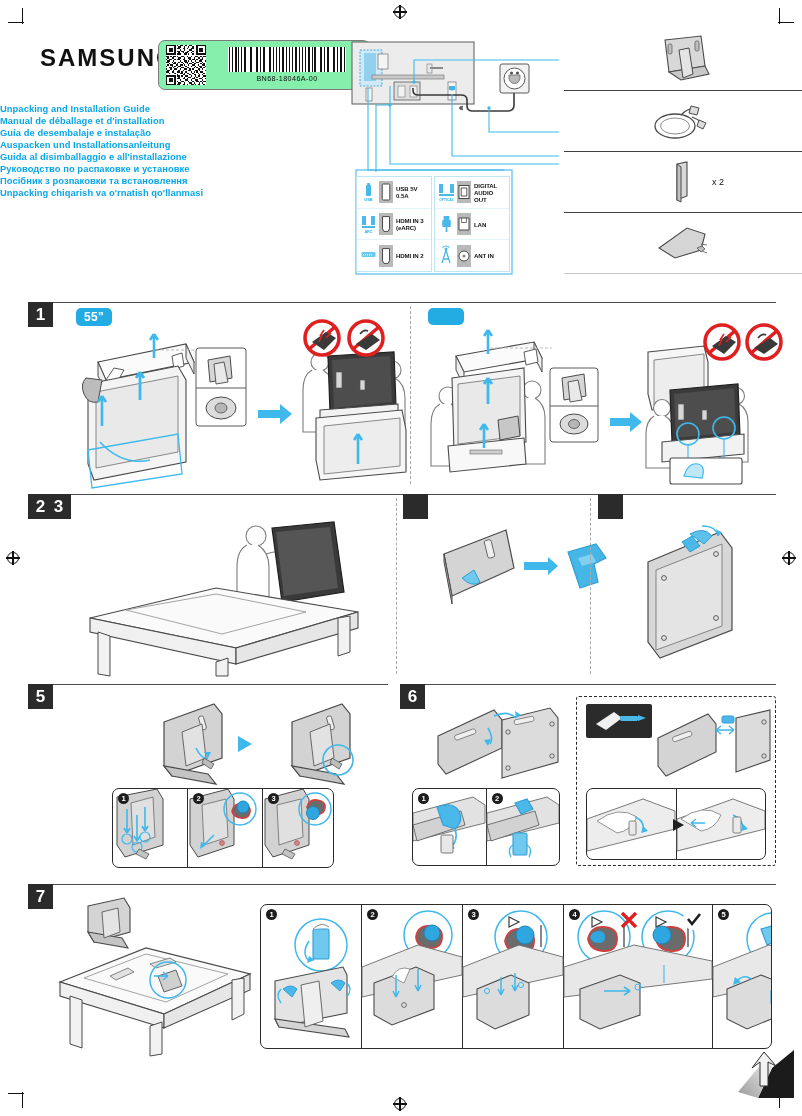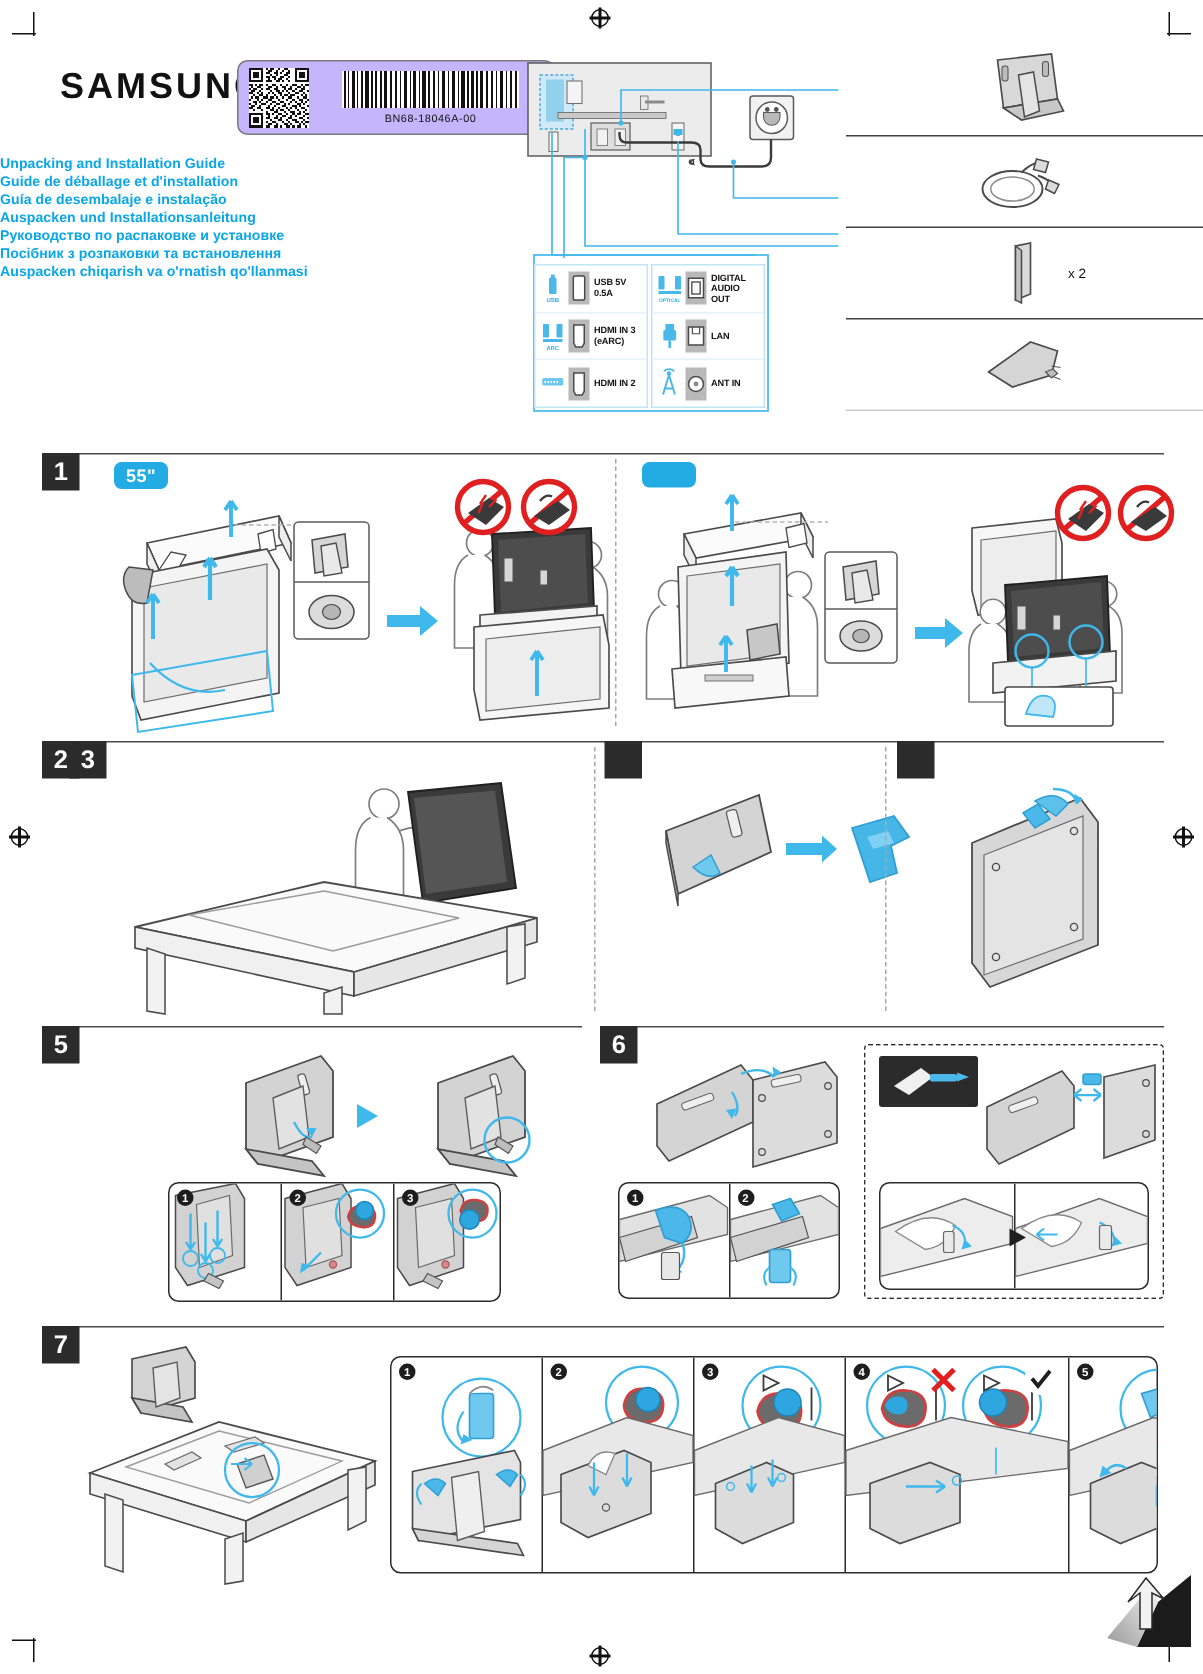--- a/index.html
+++ b/index.html
@@ -15,21 +15,21 @@
   .reg .ring{position:absolute;left:1px;top:1px;width:12px;height:12px;
        border:1.6px solid #111;border-radius:50%;box-sizing:border-box;}
 
   .cropmark{position:absolute;background:#111;}
 
   
   .samsung{position:absolute;left:40px;top:44px;font-size:24px;font-weight:bold;
       letter-spacing:2.0px;color:#111;font-family:"Liberation Sans",sans-serif;}
 
   .codebox{position:absolute;left:158px;top:40px;width:212px;height:50px;
-      border:1px solid #7b7b7b;border-radius:7px;background:#c4b5fd;box-sizing:border-box;
+      border:1px solid #7b7b7b;border-radius:7px;background:#86efac;box-sizing:border-box;
       display:flex;align-items:center;gap:6px;padding:4px 7px;justify-content:space-between;}
   .qr{width:40px;height:40px;flex:0 0 40px;}
   .barwrap{flex:1;display:flex;flex-direction:column;align-items:center;}
   .bars{width:118px;height:25px;}
   .barcode-text{font-size:7.2px;letter-spacing:.4px;margin-top:1.5px;color:#111;}
 
   .titles{position:absolute;left:0;top:103px;width:340px;text-align:left;
       padding-right:8px;box-sizing:border-box;}
   .titles div{font-size:9.4px;font-weight:bold;line-height:12.05px;
       color:#0aa6e8;letter-spacing:.05px;white-space:nowrap;}
@@ -368,26 +368,27 @@
             <rect x="112" y="0" width="1.5" height="25"></rect>
           <rect x="115.5" y="0" width="1.4" height="25"></rect>
         </g>
       </svg>
       <div class="barcode-text">BN68-18046A-00</div>
     </div>
   </div>
 
   <div class="titles">
     <div>Unpacking and Installation Guide</div>
-    <div>Guide de déballage et d'installation</div>
+    <div>Manual de déballage et d'installation</div>
     <div>Guía de desembalaje e instalação</div>
     <div>Auspacken und Installationsanleitung</div>
+    <div>Guida al disimballaggio e all'installazione</div>
     <div>Руководство по распаковке и установке</div>
     <div>Посібник з розпаковки та встановлення</div>
-    <div>Auspacken chiqarish va o'rnatish qo'llanmasi</div>
+    <div>Unpacking chiqarish va o'rnatish qo'llanmasi</div>
   </div>
 
   <div class="conn">
     <svg width="210" height="240" viewBox="0 0 210 240">
 
       <rect x="0" y="0" width="122" height="62" fill="#ececec" stroke="#5a5a5a" stroke-width="1"></rect>
       <rect x="8" y="8" width="22" height="36" fill="#cfe9f7" stroke="#4aa9d8" stroke-width="1" stroke-dasharray="2 1.4"></rect>
       <rect x="12" y="11" width="12" height="28" fill="#7ec8ea" opacity=".75"></rect>
       <rect x="26" y="12" width="10" height="15" fill="#f4f4f4" stroke="#6f6f6f" stroke-width=".7"></rect>
       <rect x="14" y="46" width="6" height="13" fill="#f7f7f7" stroke="#6f6f6f" stroke-width=".7"></rect>

